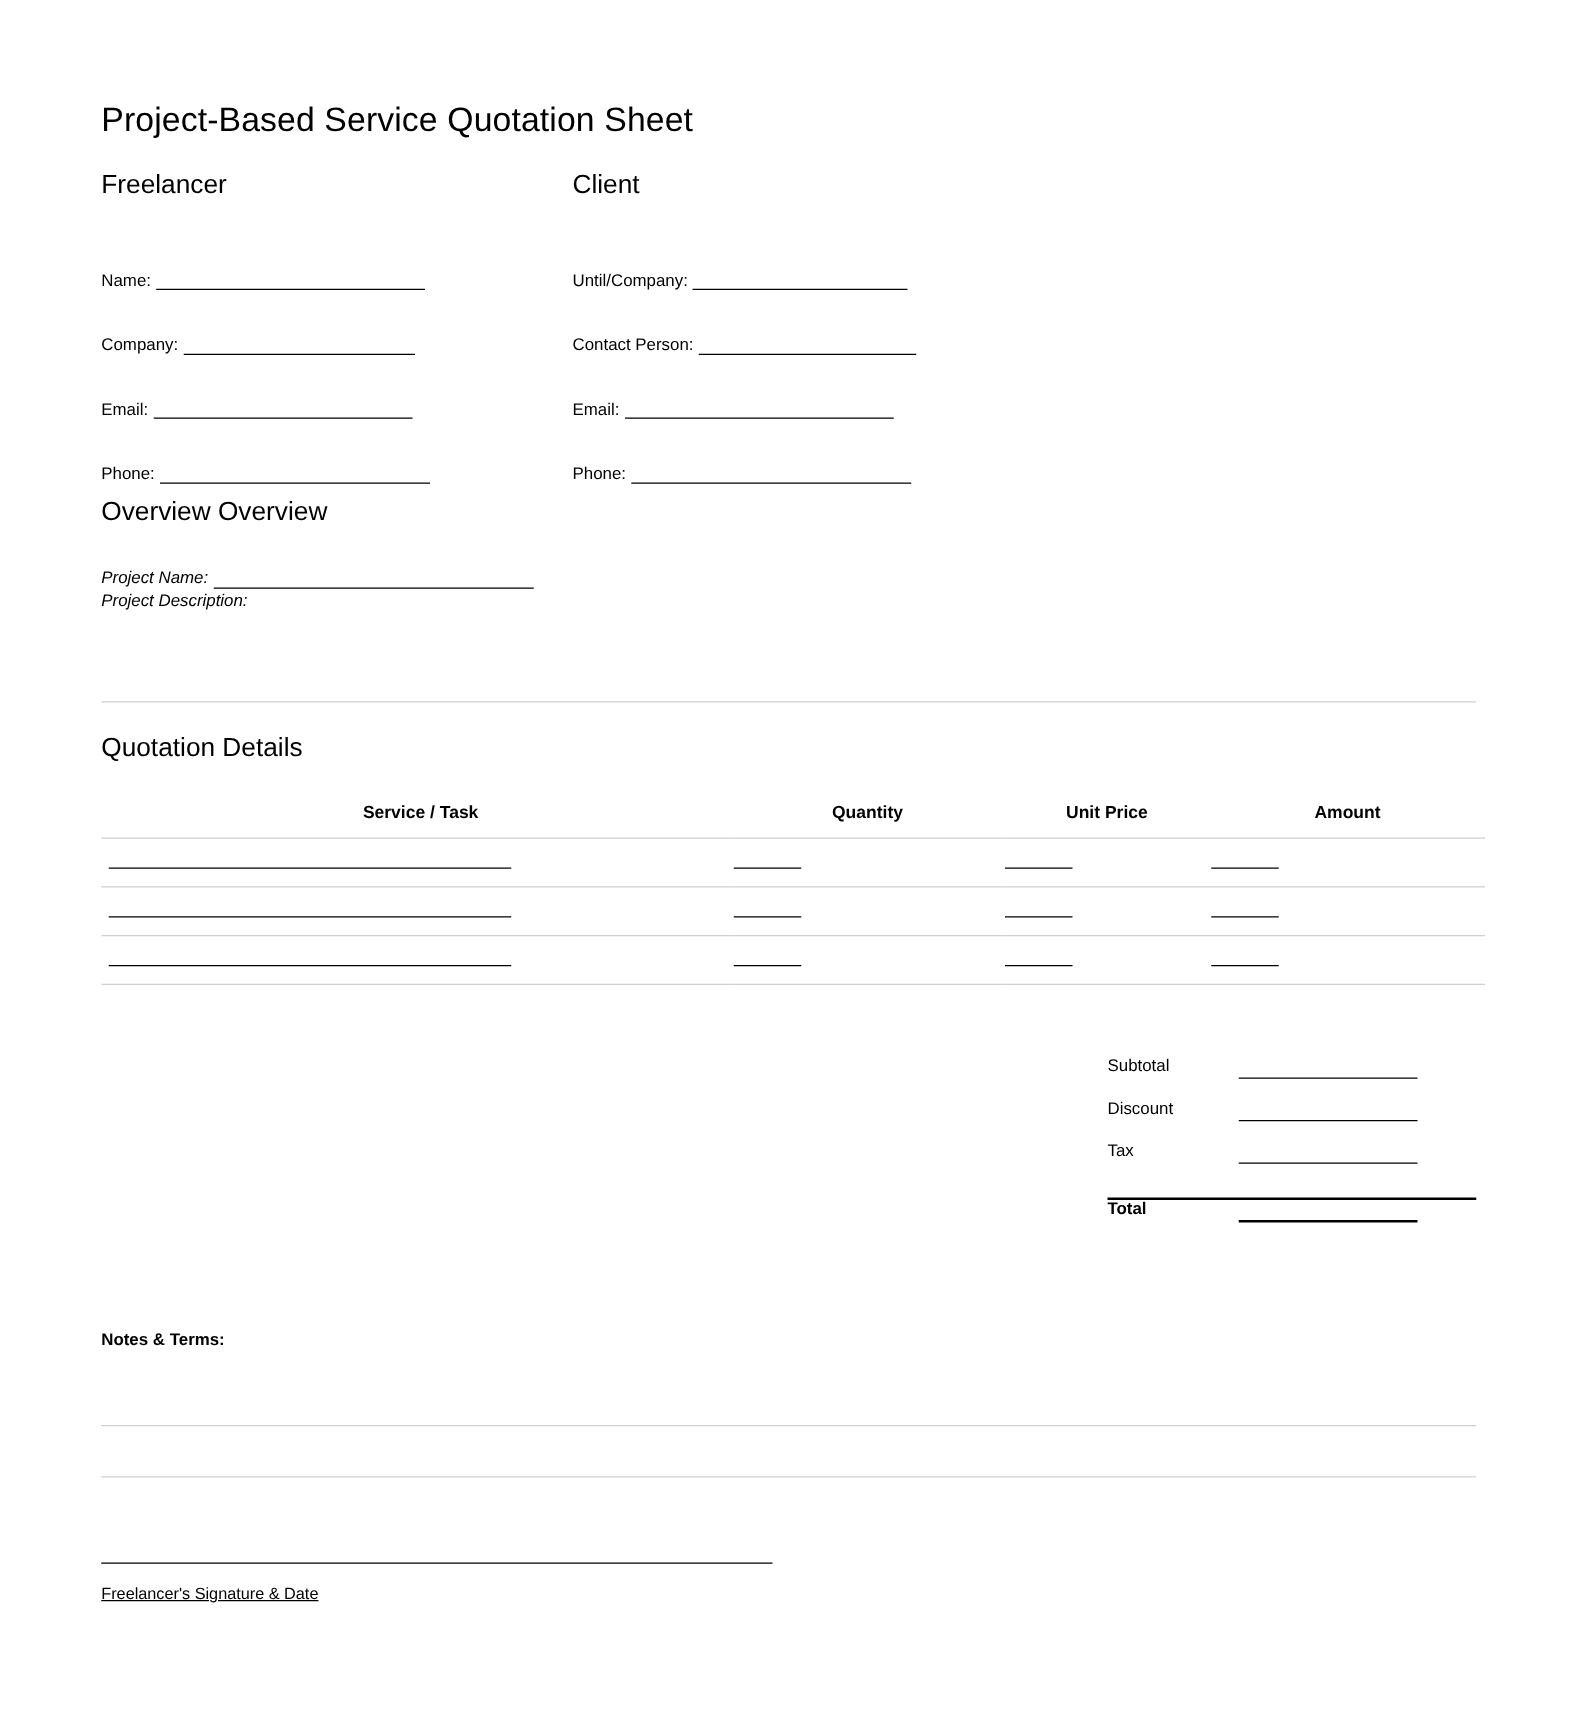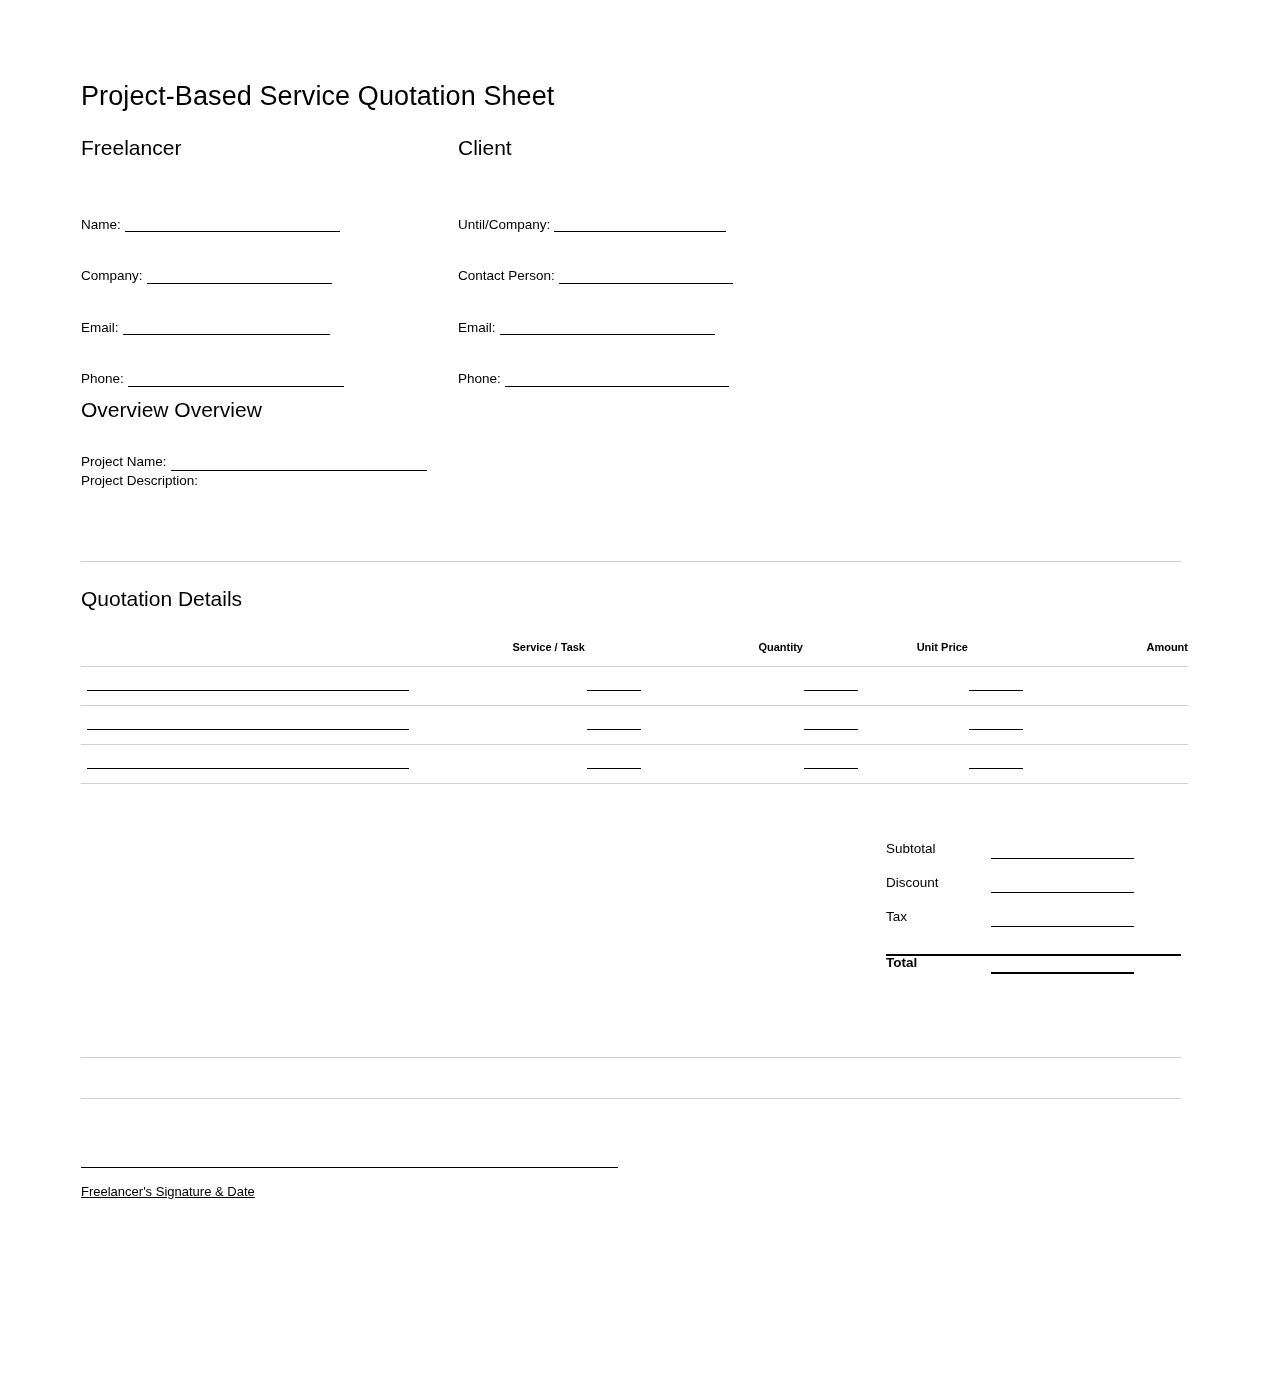--- a/index.html
+++ b/index.html
@@ -98,20 +98,21 @@
 
   
   .project-overview {
     margin-top: 0px;
   }
   .project-overview .section-head { margin-bottom: 31px; }
   .po-row {
     font-size: 13.5px;
     line-height: 1.45;
     white-space: nowrap;
+    font-style: italic;
   }
   .po-name-fill { width: 256px; }
 
   
   .divider {
     border: 0;
     border-top: 1px solid #d0d0d0;
     margin: 0;
     width: 1100px;
   }
@@ -125,23 +126,23 @@
     font-weight: 400;
   }
 
   .qtable {
     width: 1100px;
     border-collapse: collapse;
     margin-top: 31px;
     table-layout: fixed;
   }
   .qtable th {
-    font-size: 11px;
+    font-size: 14px;
     font-weight: bold;
-    text-align: right;
+    text-align: center;
     padding: 0 0 13px 0;
     border-bottom: 1px solid #d0d0d0;
   }
   .qtable td {
     padding: 0;
     height: 38px;
     vertical-align: bottom;
     border-bottom: 1px solid #d0d0d0;
   }
   .col-task   { width: 497px; padding-left: 7px !important; }
@@ -354,20 +355,21 @@
     <div class="total-row">
       <span class="total-label">Tax</span>
       <span class="total-fill"></span>
     </div>
     <div class="total-row grand">
       <span class="total-label">Total</span>
       <span class="total-fill"></span>
     </div>
   </div>
 
+  <div class="notes-title">Notes &amp; Terms:</div>
   <hr class="notes-line notes-line-1">
   <hr class="notes-line notes-line-2">
 
   <div class="signatures">
     <div class="sig-block sig-left">
       <div class="sig-line"></div>
       <div class="sig-caption">Freelancer's Signature &amp; Date</div>
     </div>
   </div>
 

